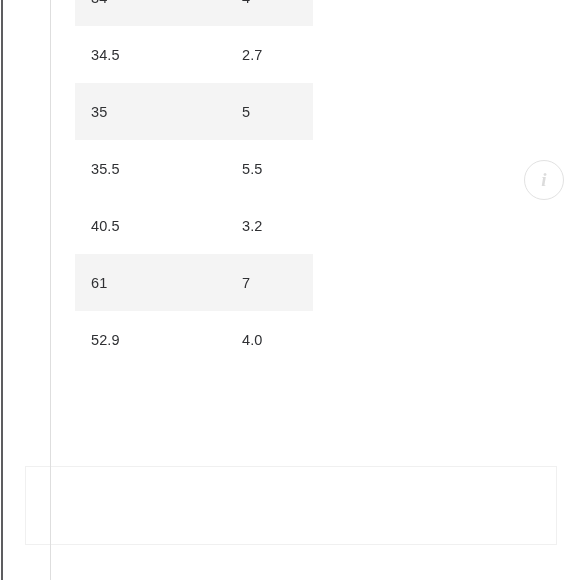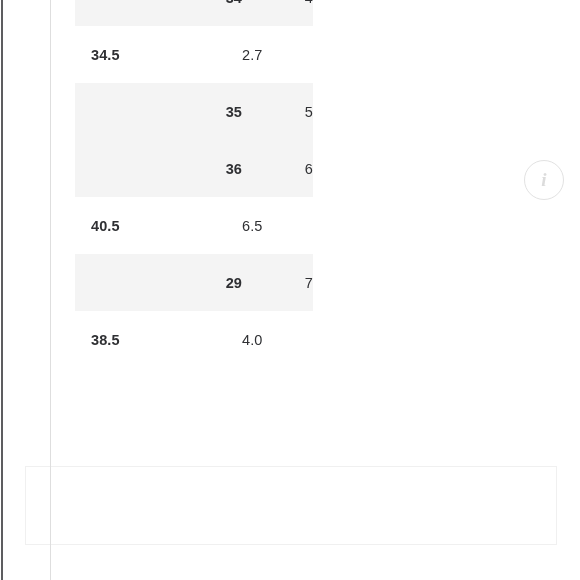--- a/index.html
+++ b/index.html
@@ -112,36 +112,34 @@
     top: -31px;
     width: 222px;
     border-collapse: collapse;
     table-layout: fixed;
   }
   .size-table tr {
     height: 57px;
   }
   .size-table tr.striped {
     background: #f4f4f4;
-    text-align: right;
   }
   .size-table tr.plain {
     background: #ffffff;
   }
   .size-table td {
     padding: 0;
     font-size: 14.5px;
     color: #2f3033;
     letter-spacing: 0.1px;
     vertical-align: middle;
   }
   .size-table td.col-eu {
     width: 151px;
     padding-left: 16px;
-    font-weight: bold;
   }
   .size-table td.col-us {
     width: 71px;
     padding-left: 0px;
   }
 </style>
 </head>
 <body>
 
 <div id="screen">
@@ -167,34 +165,34 @@
           <td class="col-us">4</td>
         </tr>
         <tr class="plain">
           <td class="col-eu">34.5</td>
           <td class="col-us">2.7</td>
         </tr>
         <tr class="striped">
           <td class="col-eu">35</td>
           <td class="col-us">5</td>
         </tr>
+        <tr class="plain">
+          <td class="col-eu">35.5</td>
+          <td class="col-us">5.5</td>
+        </tr>
+        <tr class="plain">
+          <td class="col-eu">40.5</td>
+          <td class="col-us">3.2</td>
+        </tr>
         <tr class="striped">
-          <td class="col-eu">36</td>
-          <td class="col-us">6</td>
-        </tr>
-        <tr class="plain">
-          <td class="col-eu">40.5</td>
-          <td class="col-us">6.5</td>
-        </tr>
-        <tr class="striped">
-          <td class="col-eu">29</td>
+          <td class="col-eu">61</td>
           <td class="col-us">7</td>
         </tr>
         <tr class="plain">
-          <td class="col-eu">38.5</td>
+          <td class="col-eu">52.9</td>
           <td class="col-us">4.0</td>
         </tr>
       </tbody>
   </table>
 
   <div class="scrollbar-track">
     
   </div>
 
 </div>

